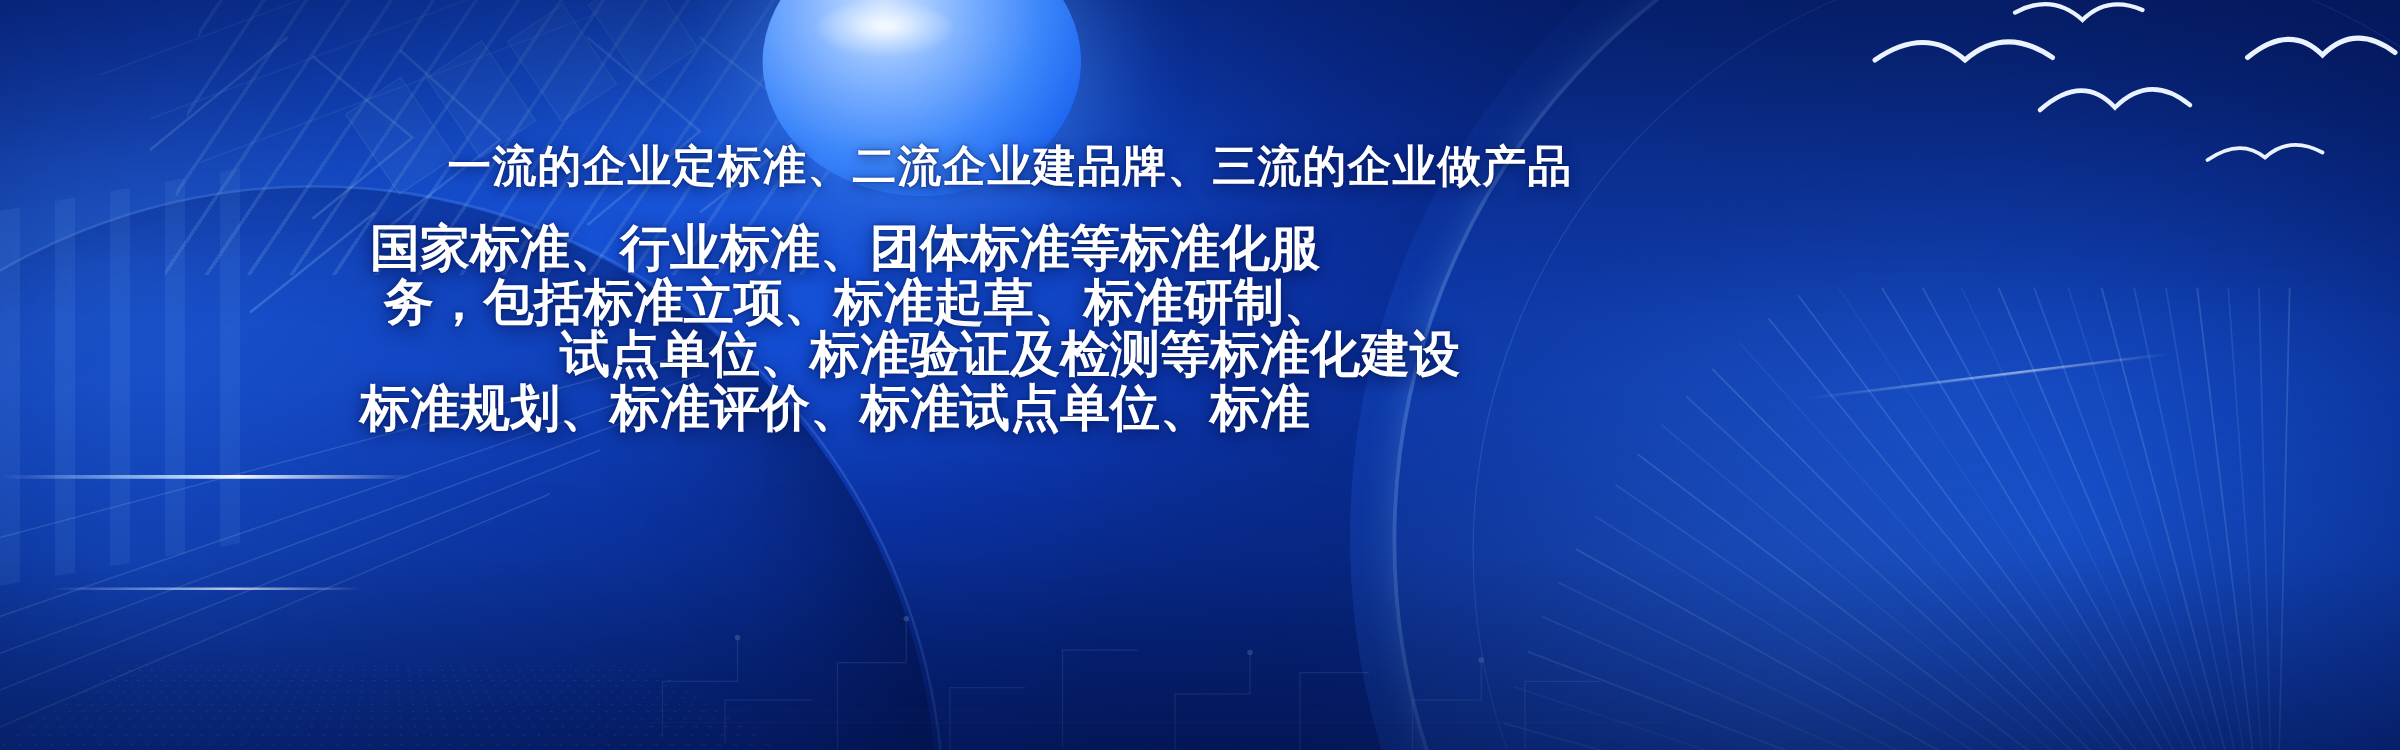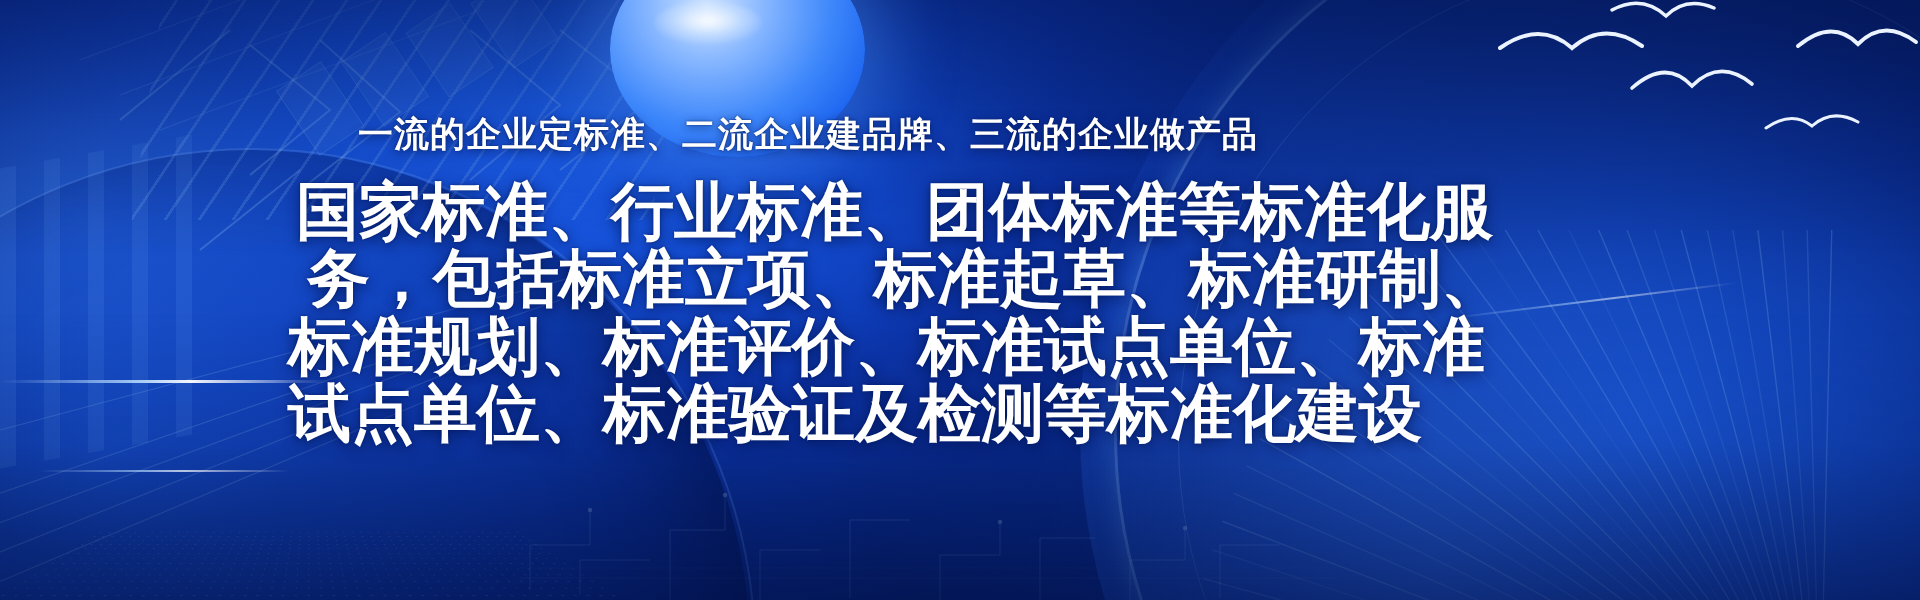--- a/index.html
+++ b/index.html
@@ -193,21 +193,21 @@
     line-height: 1.25;
     color: #ffffff;
     letter-spacing: 1px;
     text-shadow: 0 2px 10px rgba(0,20,80,0.75), 0 0 2px rgba(0,30,110,0.9);
     white-space: nowrap;
   }
   #headline {
     margin: 0 auto;
     padding-top: 22px;
     width: 1040px;
-    font-size: 63px;
+    font-size: 40px;
     font-weight: 700;
     line-height: 1.07;
     color: #ffffff;
     letter-spacing: 0px;
     text-shadow: 0 3px 14px rgba(0,20,80,0.8), 0 0 3px rgba(0,30,110,0.85);
   }
   #headline .hl-line { display: block; white-space: nowrap; }
   #headline .hl-line.l1 { text-align: left;   padding-left: 8px; }
   #headline .hl-line.l2 { text-align: left;   padding-left: 8px; margin-left: 11px; }
   #headline .hl-line.l3 { text-align: left;   padding-left: 0px; }
@@ -349,18 +349,18 @@
       <path d="M 586 128 Q 612 110 632 126 Q 652 108 678 122" stroke-width="3"></path>
     </g>
   </svg>
 
   <div id="text-wrap">
     <p id="tagline">一流的企业定标准、二流企业建品牌、三流的企业做产品</p>
 
     <div id="headline">
       <span class="hl-line l1">国家标准、行业标准、团体标准等标准化服</span>
       <span class="hl-line l2">务，包括标准立项、标准起草、标准研制、</span>
+      <span class="hl-line l4">试点单位、标准验证及检测等标准化建设</span>
       <span class="hl-line l3">标准规划、标准评价、标准试点单位、标准</span>
-      <span class="hl-line l4">试点单位、标准验证及检测等标准化建设</span>
     </div>
   </div>
 
 </div>
 
 </body></html>

